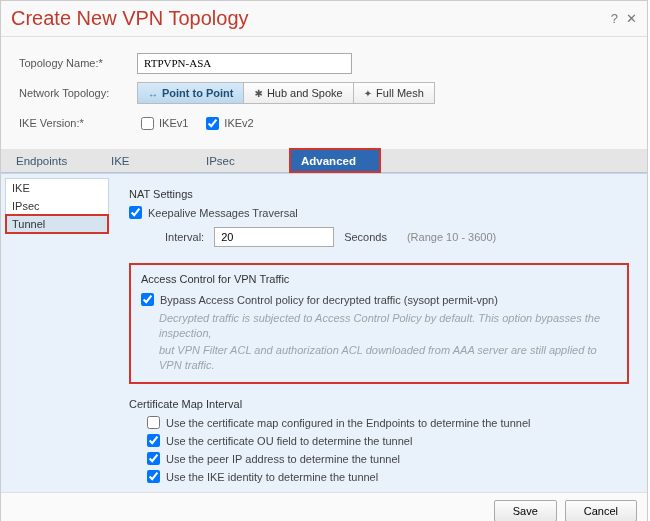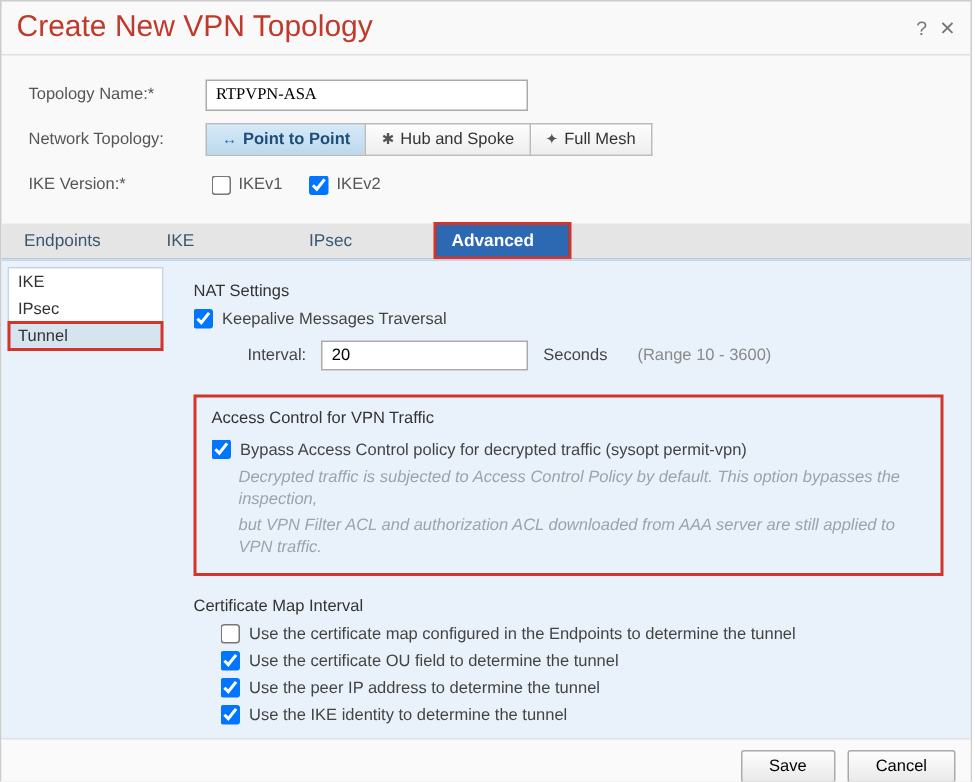--- a/index.html
+++ b/index.html
@@ -137,21 +137,21 @@
     overflow: auto;
     color: #444;
   }
   .sect-title { margin-bottom: 6px; color:#333; }
   .indent { margin-left: 18px; margin-top: 3px; }
   .inline-row { display:flex; align-items:center; gap:10px; margin-top:8px; }
   .hint { color: #8a8a8a; }
   .small-fld {
     border:1px solid #aaa;
     height:20px;
-    width:138px;
+    width:120px;
     padding:2px 6px;
     font-size:11px;
   }
   .acc-box {
     border: 2px solid #d4352a;
     padding: 8px 10px 10px 10px;
     margin: 16px 0 14px 0;
   }
   .acc-desc {
     color:#9aa4ad;

